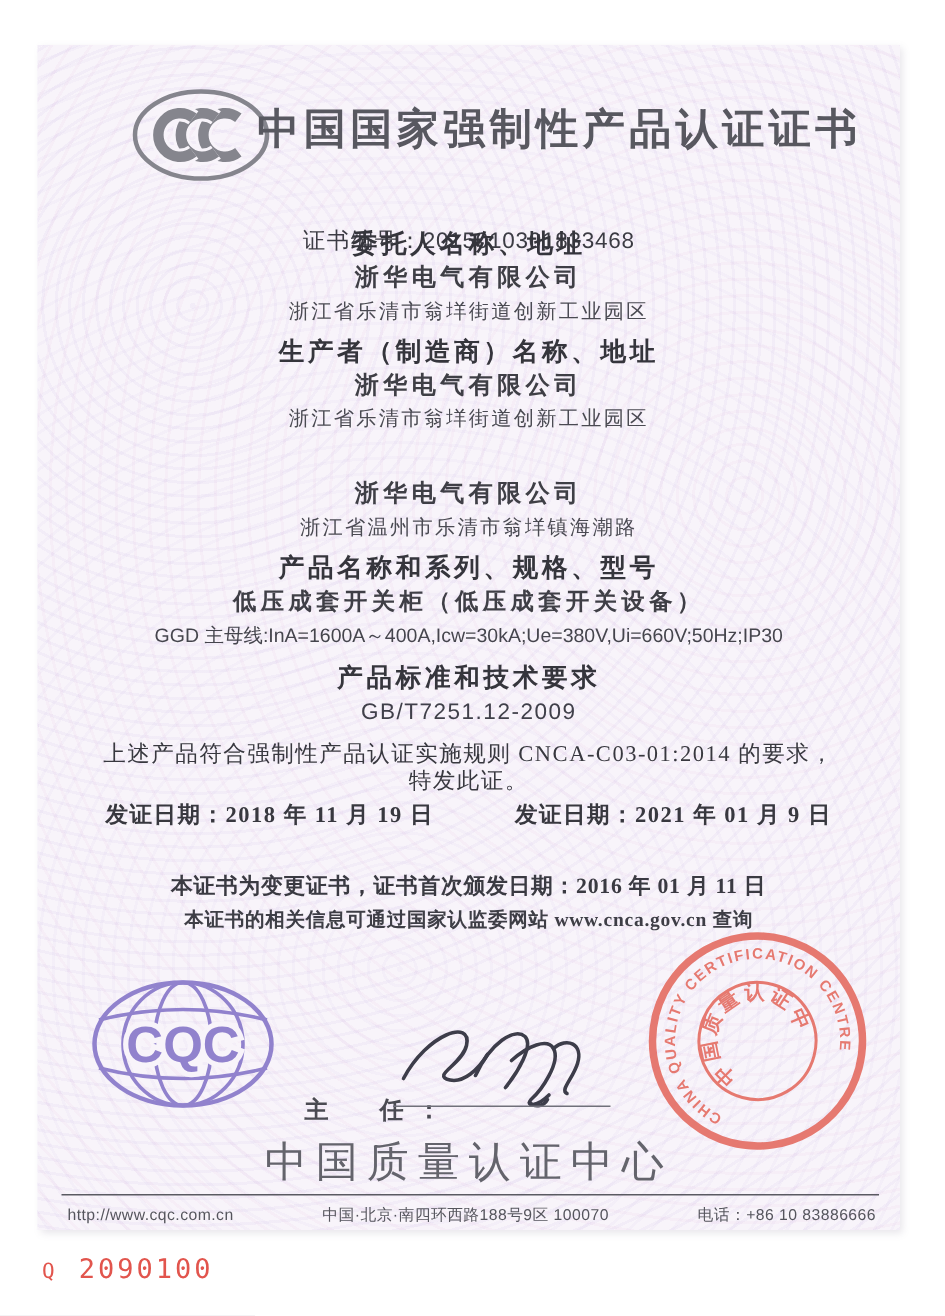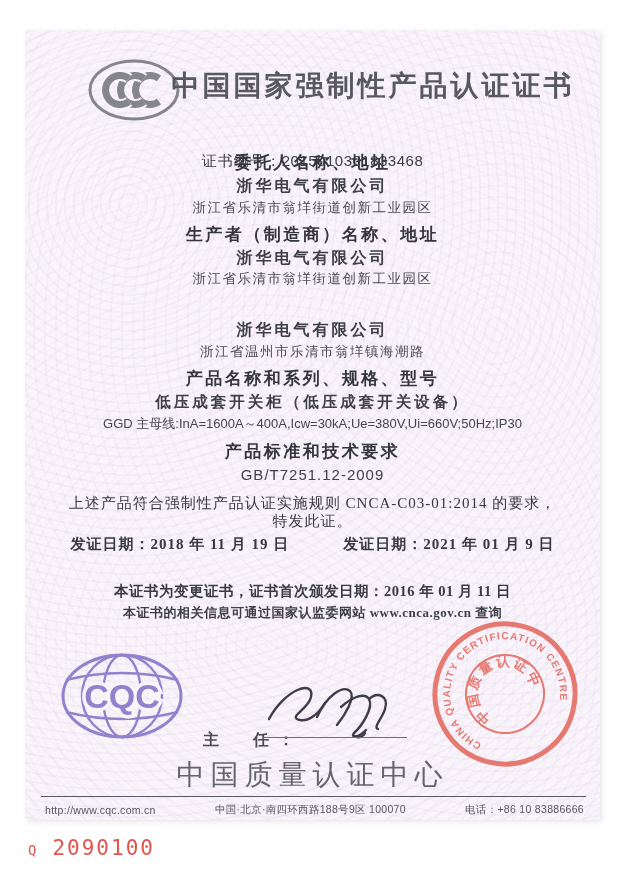--- a/index.html
+++ b/index.html
@@ -45,21 +45,21 @@
   .footer-row {
     position:absolute; left:20px; right:16px; top:773px; display:flex;
     justify-content:space-between; align-items:center;
     font-family:"Liberation Sans", sans-serif; font-size:10.5px; color:#55555d; letter-spacing:.3px;
   }
   .serial {
     position:absolute; left:28px; top:836px; color:#e2554d;
     font-family:"DejaVu Sans Mono", monospace; letter-spacing:2px; display:flex; align-items:baseline; gap:14px;
   }
   .serial .q { font-size:14px; }
-  .serial .digits { font-size:21px; }
+  .serial .digits { font-size:18px; }
   .ccc-logo { position:absolute; left:60px; top:26px; }
   .cqc-logo { position:absolute; left:33px; top:620px; }
   .signature-svg { position:absolute; left:232px; top:645px; }
   .stamp-svg { position:absolute; left:398px; top:582px; opacity:.88; }
 </style>
 </head>
 <body>
 
 <div class="page">
   <div class="certificate">

